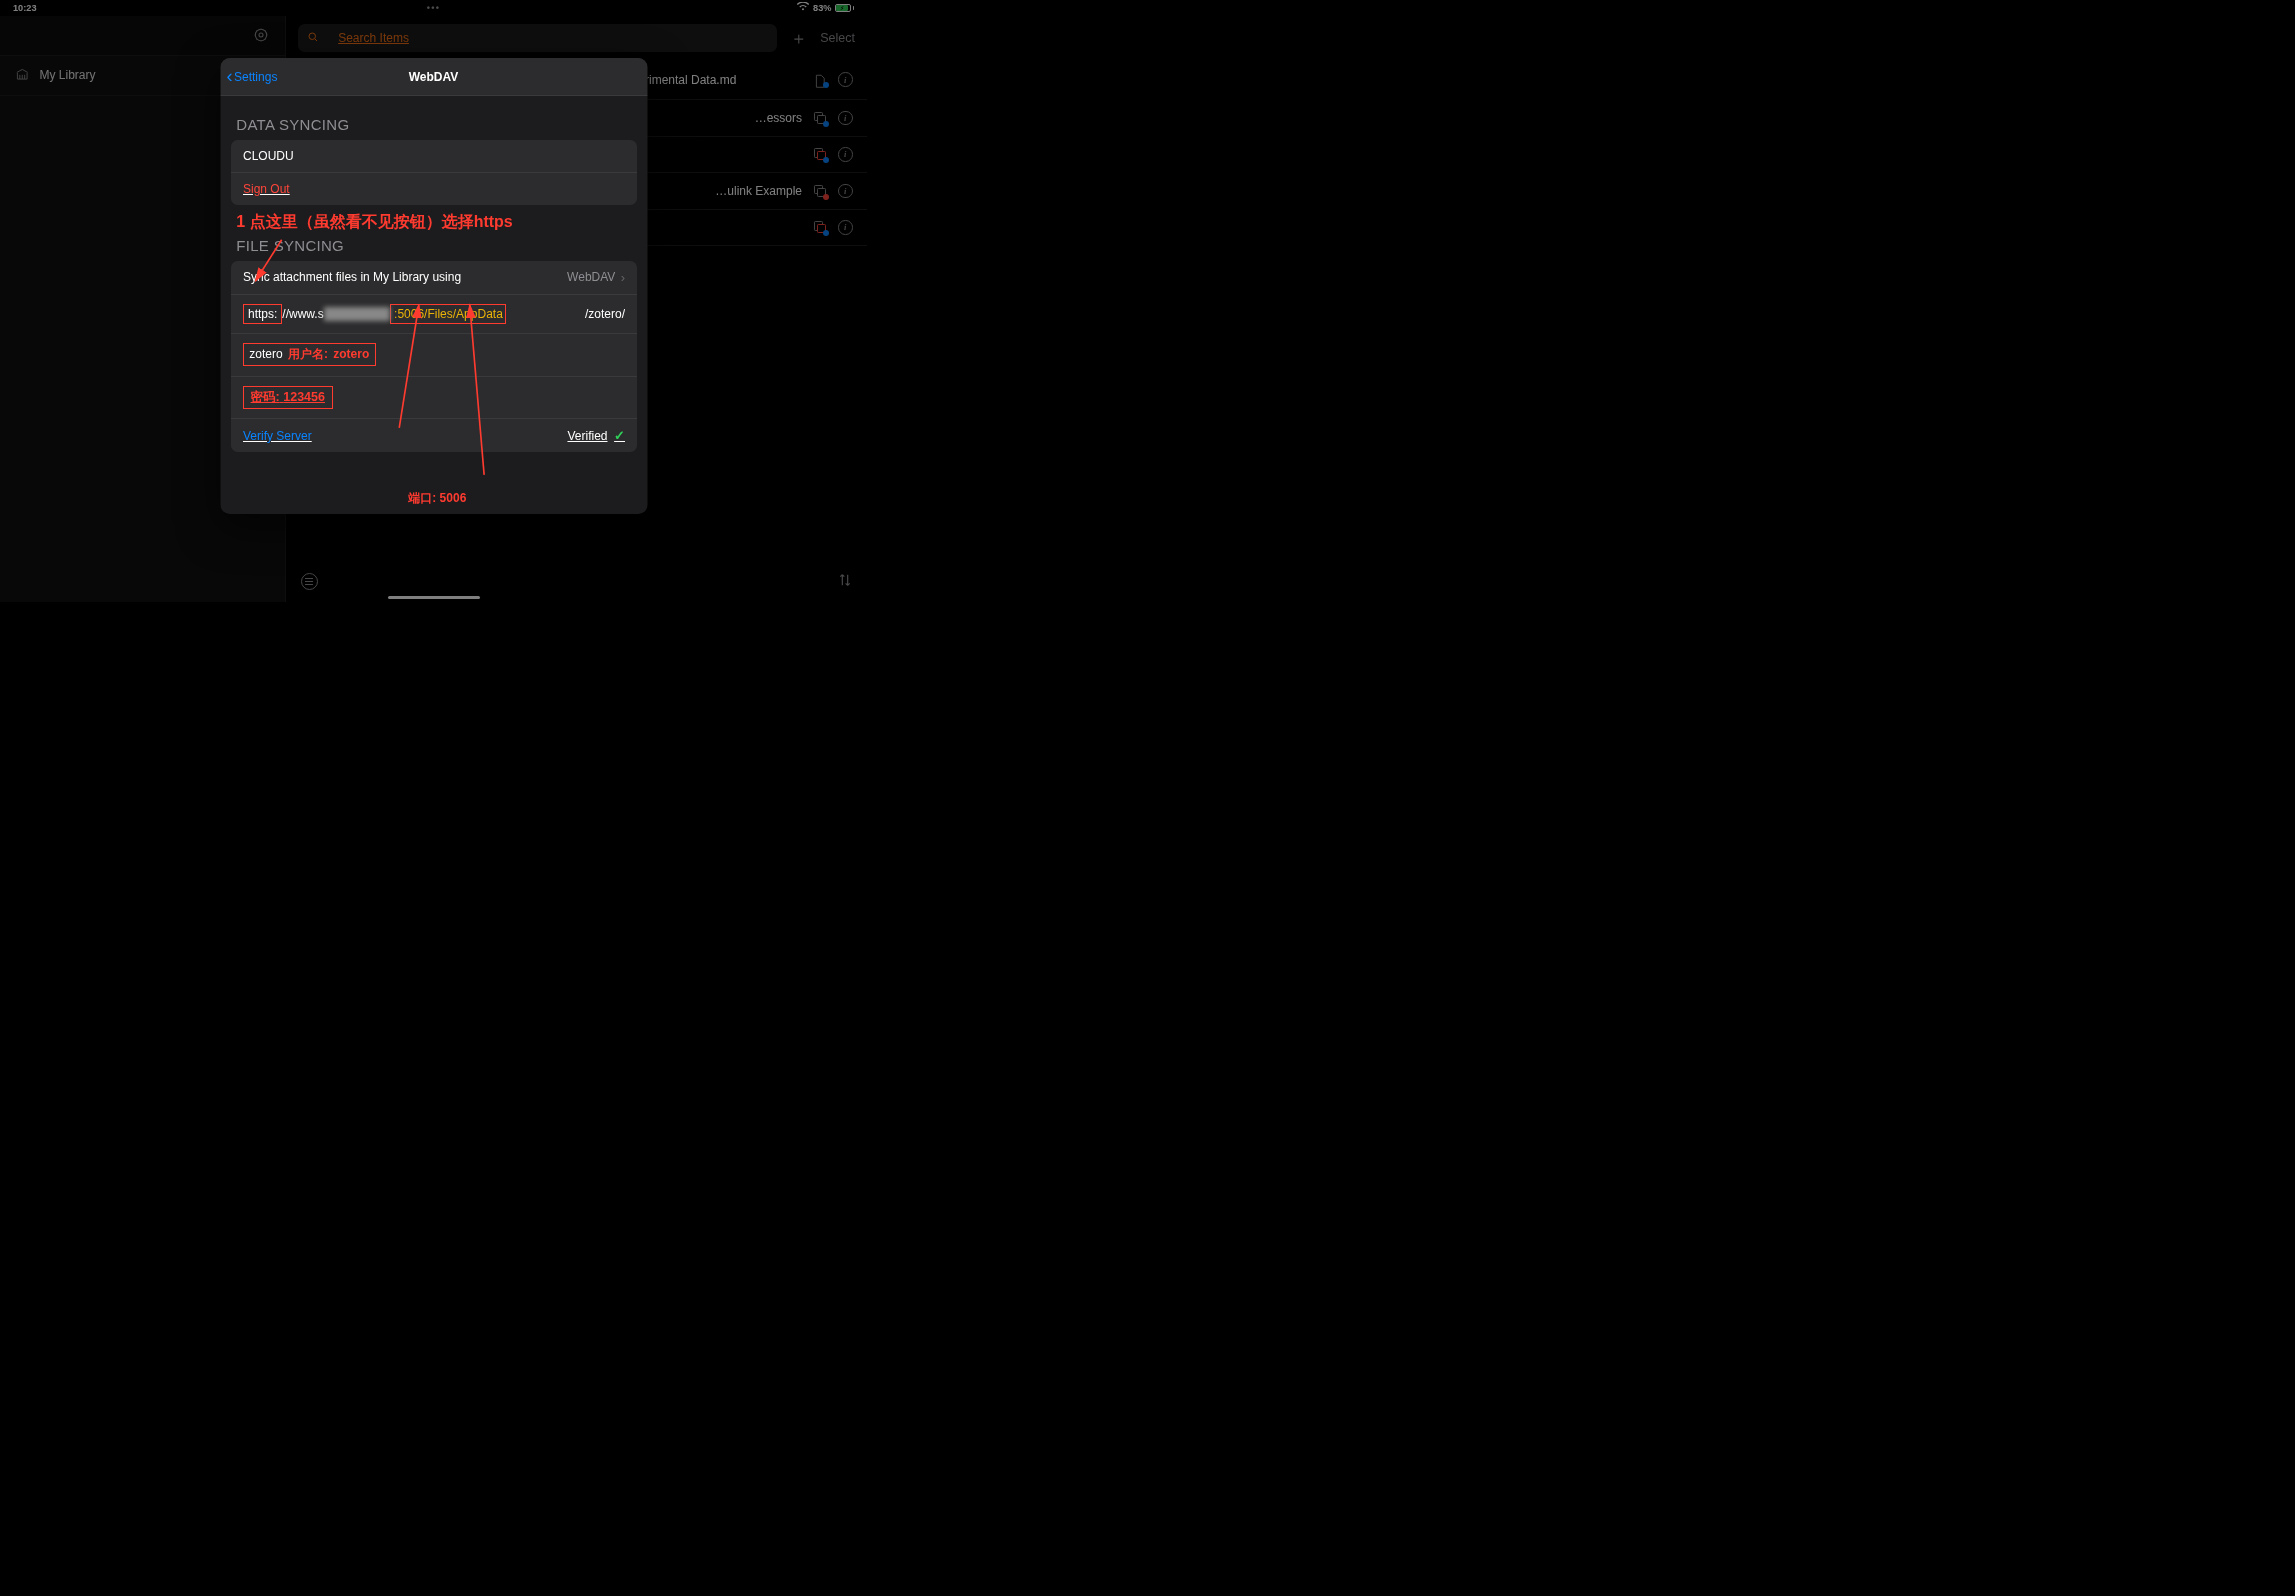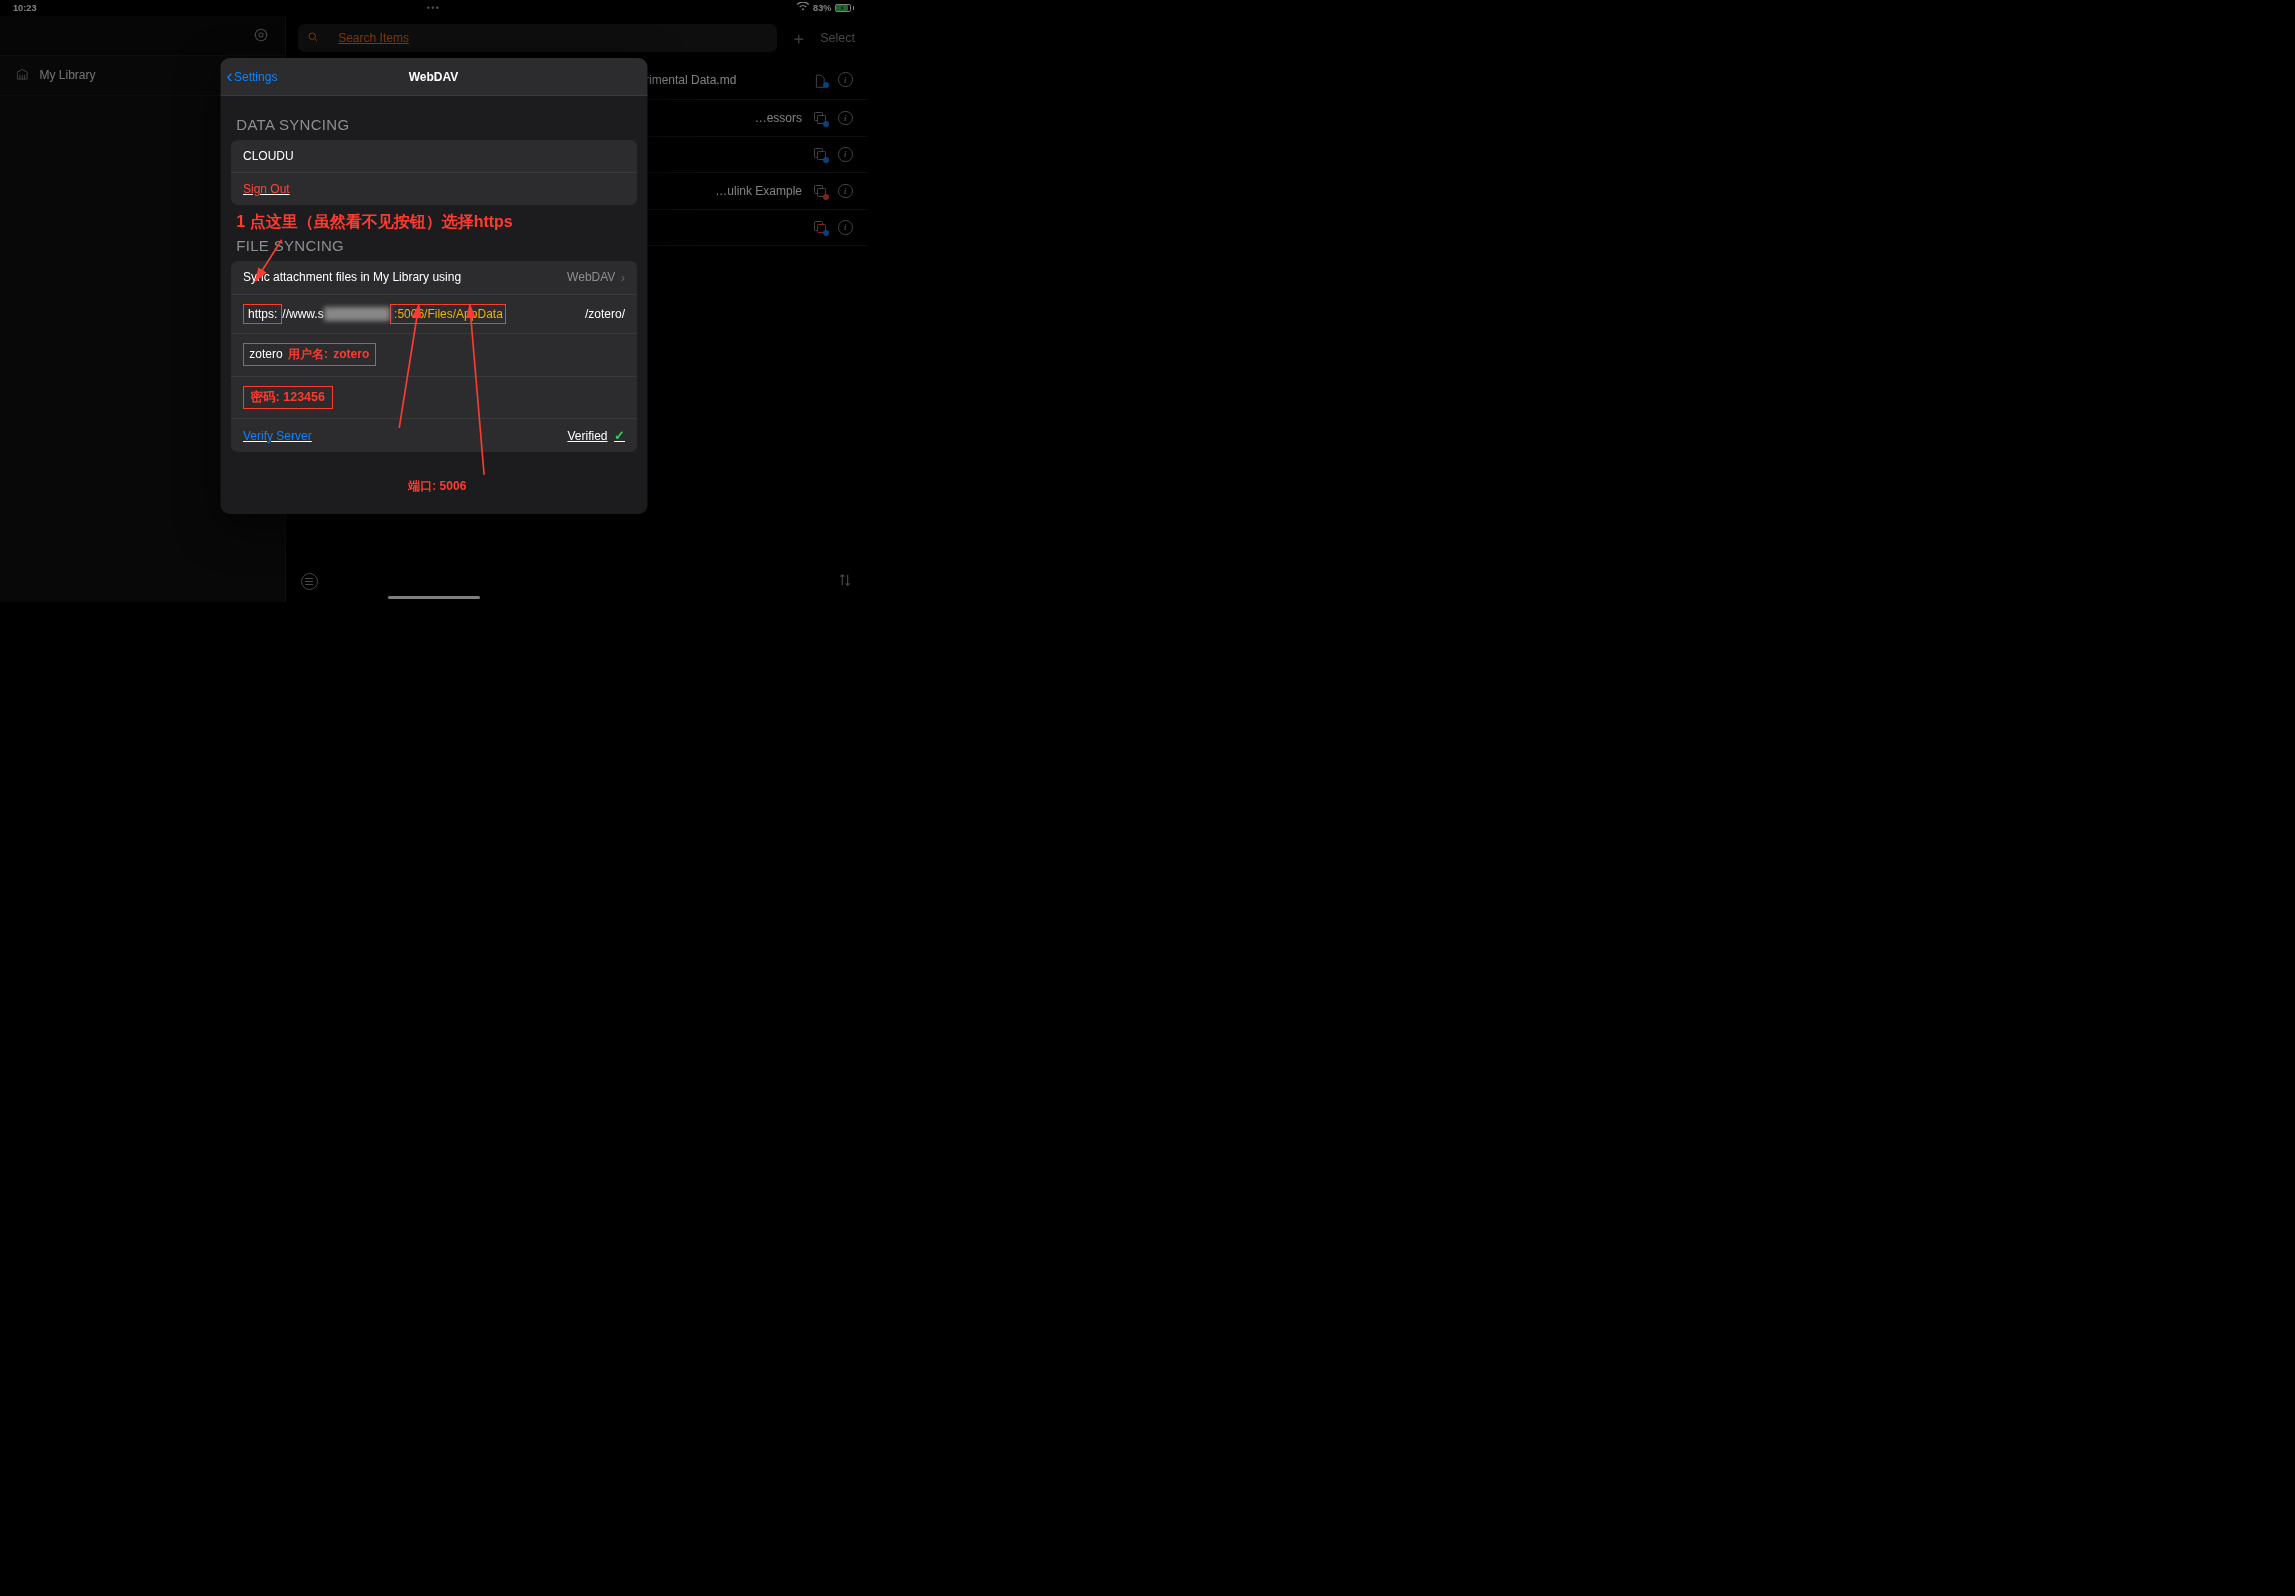--- a/index.html
+++ b/index.html
@@ -152,26 +152,26 @@
     .scheme { border:1.6px solid #ff3b30; padding:2px 4px; font-weight:400; color:#fff; }
     .urlpart { color:#fff; }
     .blurred { filter: blur(2.6px); background:#888; color:transparent; padding:0 18.4px;}
     .endpath { border:1.6px solid #ff3b30; padding:2px 2.6px; color:#eab308;}
     .slash-z { margin-left:auto; color:#fff; }
 
     .user-row { display:flex; align-items:center; gap:6.6px; }
     .user-box { border:1.6px solid #ff3b30; padding:2px 5.3px; display:flex; gap:5.3px; align-items:baseline;}
     .red { color:#ff3b30; font-weight:700; }
 
-    .pwd-box { border:1.6px solid #ff3b30; padding:2px 6.6px; color:#ff3b30; font-weight:700; font-size:12.5px; display:inline-block;}
+    .pwd-box { border:1.6px solid #ff3b30; padding:2px 6.6px; color:#ff3b30; font-weight:700; font-size:12.5px; display:inline-block;text-decoration:underline;}
 
     
     .svg-overlay { position:absolute; top:0; left:0; width:100%; height:100%; pointer-events:none; z-index:25;}
 
-    .below-annotations { padding: 20px 0 0; }
+    .below-annotations { padding: 32px 0 0; }
     .ba1 { text-align:center; padding-left:6.6px; padding-top:5.3px;}
     .ba2 { text-align:center; padding-top:40px; padding-left:145px;}
 
     
     .stack-icon { position:relative; display:inline-block; width:12px; height:12px;}
     .stack-icon .a { position:absolute; top:0; left:0; width:9.2px; height:9.2px; border:1px solid #888; border-radius:1.3px;}
     .stack-icon .b { position:absolute; top:2.6px; left:2.6px; width:9.2px; height:9.2px; border:1px solid #888; border-radius:1.3px; background:#000;}
     .blue-dot { position:absolute; right:-2.6px; bottom:-2.6px; width:6px; height:6px; border-radius:50%; background:#0a84ff;}
     .red-dot { position:absolute; right:-2.6px; bottom:-2.6px; width:6px; height:6px; border-radius:50%; background:#ff453a;}
 

